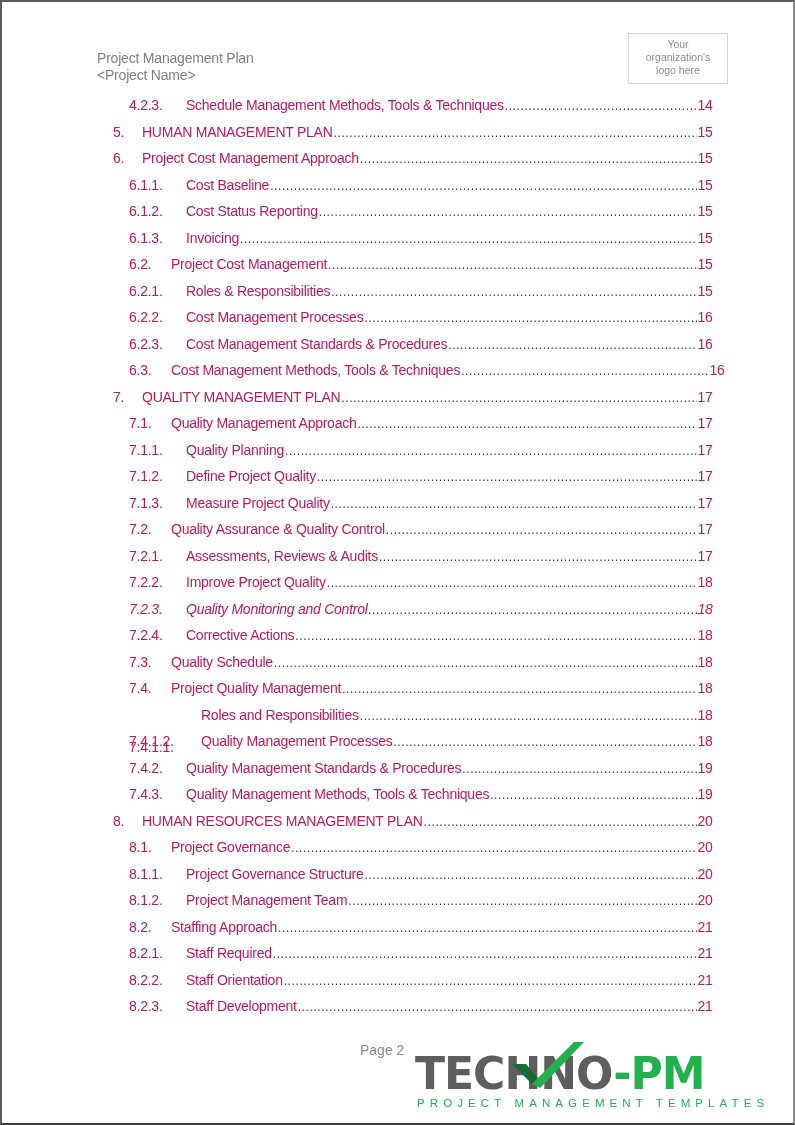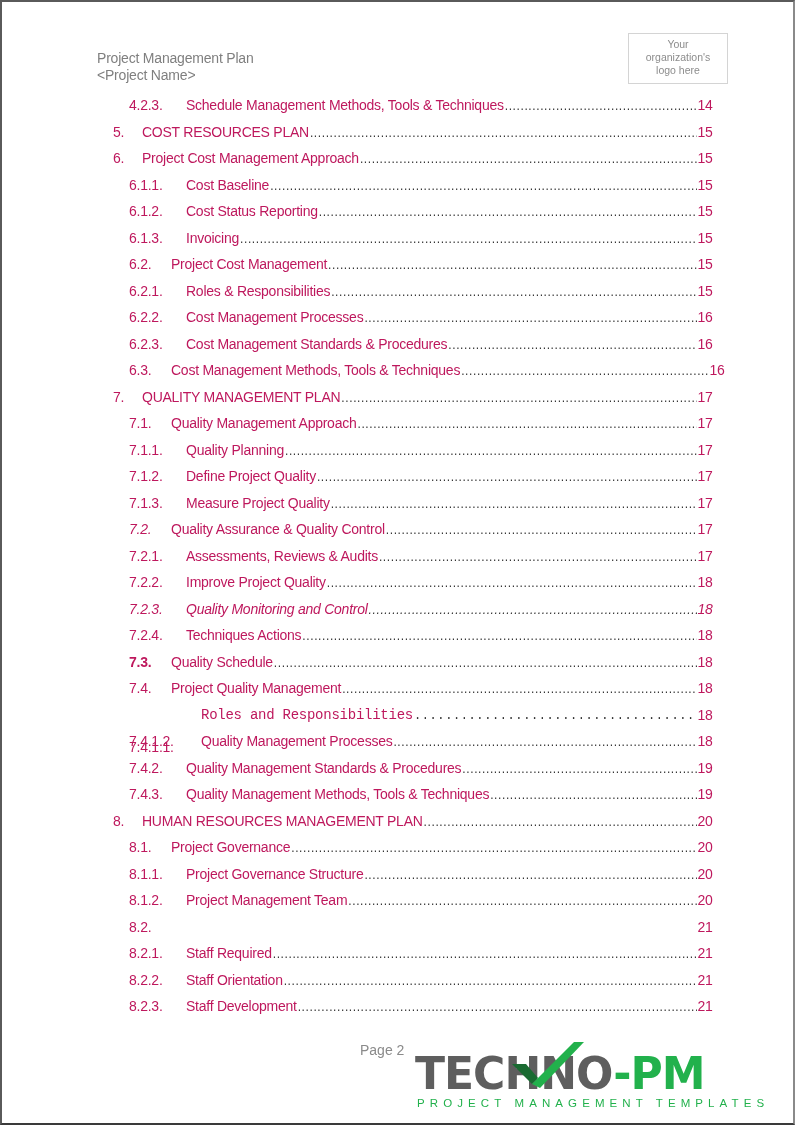--- a/index.html
+++ b/index.html
@@ -80,21 +80,21 @@
       <span class="toc-num" style="left: 113px;">4.2.3.</span>
       <span class="toc-title-wrap" style="left: 170px;">
         <span class="toc-title">Schedule Management Methods, Tools &amp; Techniques</span>
         <span class="toc-leader"></span>
       </span>
       <span class="toc-page">14</span>
     </div>
     <div class="toc-row" style="top: 26.5px;">
       <span class="toc-num" style="left: 97px;">5.</span>
       <span class="toc-title-wrap" style="left: 126px;">
-        <span class="toc-title">COST RESOURCES PLAN</span>
+        <span class="toc-title">HUMAN MANAGEMENT PLAN</span>
         <span class="toc-leader"></span>
       </span>
       <span class="toc-page">15</span>
     </div>
     <div class="toc-row" style="top: 53px;">
       <span class="toc-num" style="left: 97px;">6.</span>
       <span class="toc-title-wrap" style="left: 126px;">
         <span class="toc-title">Project Cost Management Approach</span>
         <span class="toc-leader"></span>
       </span>
@@ -198,21 +198,21 @@
     </div>
     <div class="toc-row" style="top: 397.5px;">
       <span class="toc-num" style="left: 113px;">7.1.3.</span>
       <span class="toc-title-wrap" style="left: 170px;">
         <span class="toc-title">Measure Project Quality</span>
         <span class="toc-leader"></span>
       </span>
       <span class="toc-page">17</span>
     </div>
     <div class="toc-row" style="top: 424px;">
-      <span class="toc-num" style="left: 113px; font-style: italic;">7.2.</span>
+      <span class="toc-num" style="left: 113px;">7.2.</span>
       <span class="toc-title-wrap" style="left: 155px;">
         <span class="toc-title">Quality Assurance &amp; Quality Control</span>
         <span class="toc-leader"></span>
       </span>
       <span class="toc-page">17</span>
     </div>
     <div class="toc-row" style="top: 450.5px;">
       <span class="toc-num" style="left: 113px;">7.2.1.</span>
       <span class="toc-title-wrap" style="left: 170px;">
         <span class="toc-title">Assessments, Reviews &amp; Audits</span>
@@ -232,44 +232,44 @@
       <span class="toc-num" style="left: 113px;">7.2.3.</span>
       <span class="toc-title-wrap" style="left: 170px;">
         <span class="toc-title">Quality Monitoring and Control</span>
         <span class="toc-leader"></span>
       </span>
       <span class="toc-page">18</span>
     </div>
     <div class="toc-row" style="top: 530px;">
       <span class="toc-num" style="left: 113px;">7.2.4.</span>
       <span class="toc-title-wrap" style="left: 170px;">
-        <span class="toc-title">Techniques Actions</span>
+        <span class="toc-title">Corrective Actions</span>
         <span class="toc-leader"></span>
       </span>
       <span class="toc-page">18</span>
     </div>
     <div class="toc-row" style="top: 556.5px;">
-      <span class="toc-num" style="left: 113px; font-weight: bold;">7.3.</span>
+      <span class="toc-num" style="left: 113px;">7.3.</span>
       <span class="toc-title-wrap" style="left: 155px;">
         <span class="toc-title">Quality Schedule</span>
         <span class="toc-leader"></span>
       </span>
       <span class="toc-page">18</span>
     </div>
     <div class="toc-row" style="top: 583px;">
       <span class="toc-num" style="left: 113px;">7.4.</span>
       <span class="toc-title-wrap" style="left: 155px;">
         <span class="toc-title">Project Quality Management</span>
         <span class="toc-leader"></span>
       </span>
       <span class="toc-page">18</span>
     </div>
     <div class="toc-row" style="top: 609.5px;">
       <span class="toc-num" style="left: 113px; margin-top: 32px;">7.4.1.1.</span>
-      <span class="toc-title-wrap" style="left: 185px; font-family: Liberation Mono, monospace;">
+      <span class="toc-title-wrap" style="left: 185px;">
         <span class="toc-title">Roles and Responsibilities</span>
         <span class="toc-leader"></span>
       </span>
       <span class="toc-page">18</span>
     </div>
     <div class="toc-row" style="top: 636px;">
       <span class="toc-num" style="left: 113px;">7.4.1.2.</span>
       <span class="toc-title-wrap" style="left: 185px;">
         <span class="toc-title">Quality Management Processes</span>
         <span class="toc-leader"></span>
@@ -319,20 +319,24 @@
     <div class="toc-row" style="top: 795px;">
       <span class="toc-num" style="left: 113px;">8.1.2.</span>
       <span class="toc-title-wrap" style="left: 170px;">
         <span class="toc-title">Project Management Team</span>
         <span class="toc-leader"></span>
       </span>
       <span class="toc-page">20</span>
     </div>
     <div class="toc-row" style="top: 821.5px;">
       <span class="toc-num" style="left: 113px;">8.2.</span>
+      <span class="toc-title-wrap" style="left: 155px;">
+        <span class="toc-title">Staffing Approach</span>
+        <span class="toc-leader"></span>
+      </span>
       <span class="toc-page">21</span>
     </div>
     <div class="toc-row" style="top: 848px;">
       <span class="toc-num" style="left: 113px;">8.2.1.</span>
       <span class="toc-title-wrap" style="left: 170px;">
         <span class="toc-title">Staff Required</span>
         <span class="toc-leader"></span>
       </span>
       <span class="toc-page">21</span>
     </div>

